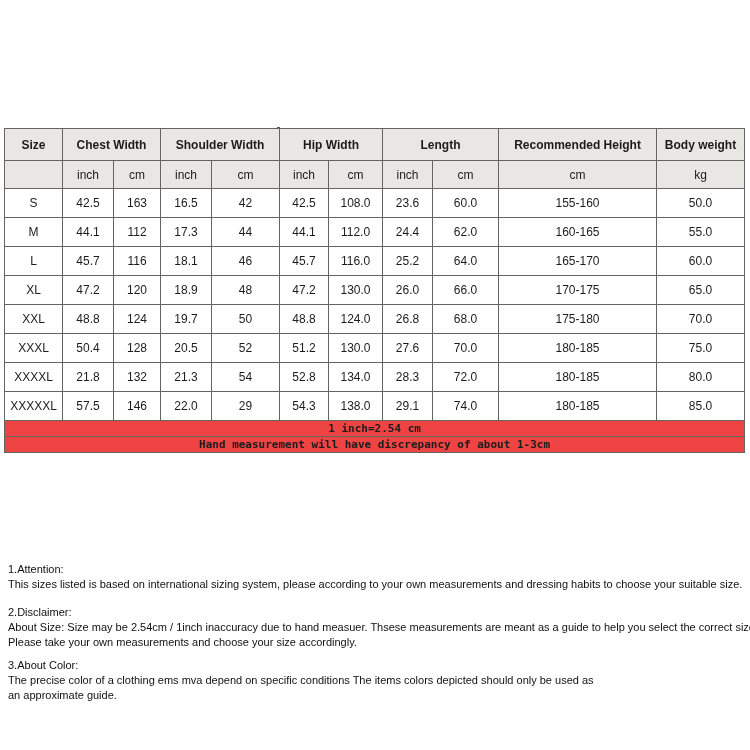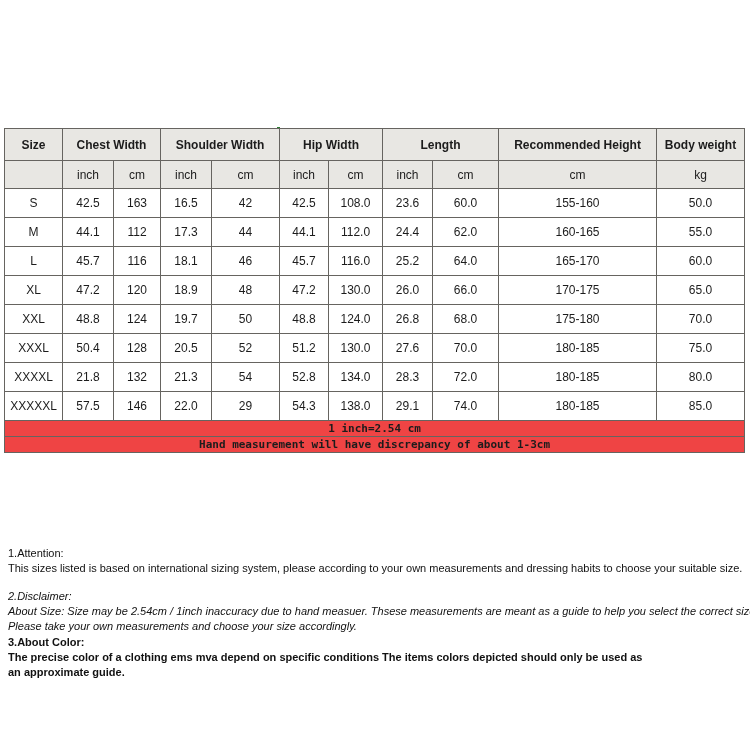--- a/index.html
+++ b/index.html
@@ -18,26 +18,26 @@
   }
   .size-table thead th { background: #e8e7e3; }
   .hdr { font-size: 12px; font-weight: bold; height: 31px; margin-left: 20px; }
   .unit { font-size: 12px; font-weight: normal; height: 27px; margin-top: 11px; }
   .size-table tbody td { font-size: 12px; height: 28px; background: #ffffff; }
   .size-table tfoot td {
     font-family: "DejaVu Sans Mono", "Liberation Mono", monospace;
     font-weight: bold; font-size: 11px; height: 15px; background: #ef4444;
   }
   .info {
-    position: absolute; left: 8px; top: 546px; width: 740px;
+    position: absolute; left: 8px; top: 562px; width: 740px;
     font-size: 11px; color: #111111;
   }
   .info .line { line-height: 15px; white-space: nowrap; }
-  .sec2 { margin-top: 13px; font-style: italic; }
-  .sec3 { margin-top: 1px; font-weight: bold; }
+  .sec2 { margin-top: 13px; }
+  .sec3 { margin-top: 8px; }
   .stray-mark {
     position: absolute; left: 277px; top: 127px; width: 3px; height: 5px;
     background: #2e7d32;
   }
 </style>
 </head>
 <body>
 
 <div class="stray-mark"></div>
 

